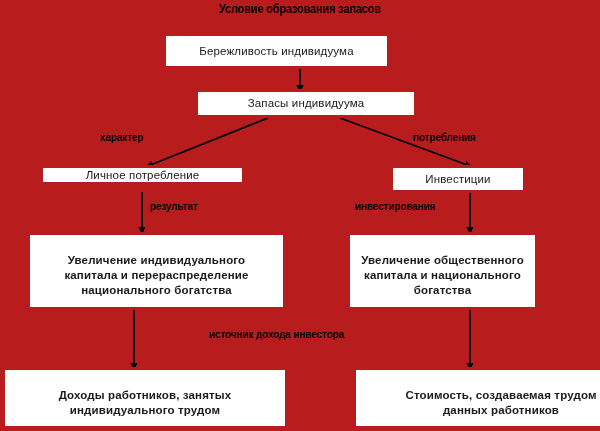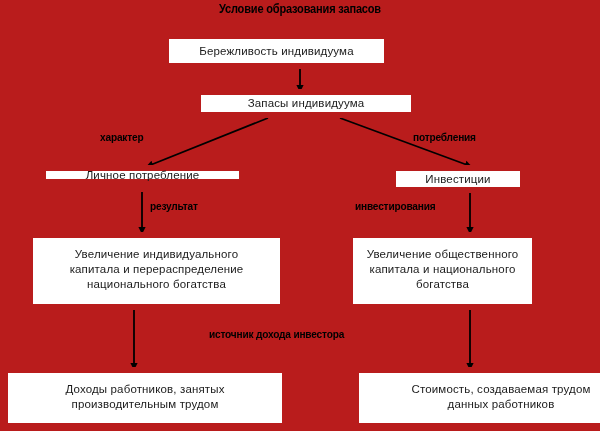--- a/index.html
+++ b/index.html
@@ -19,40 +19,40 @@
     position: absolute;
     left: 0;
     top: 0;
     width: 600px;
     height: 431px;
     pointer-events: none;
   }
   .node {
     position: absolute;
     box-sizing: border-box;
-    border: 6px solid #b91c1c;
+    border: 3px solid #b91c1c;
     background: #ffffff;
     display: flex;
     align-items: center;
     justify-content: center;
     text-align: center;
     color: #1a1a1a;
     font-size: 11.5px;
     line-height: 15px;
     letter-spacing: 0.15px;
     z-index: 2;
   }
   .node .txt {
     display: block;
     width: 100%;
     padding: 0 4px;
     box-sizing: border-box;
     white-space: pre-line;
   }
-  .node.tall { align-items: flex-start; }
+  .node.tall { align-items: center; font-weight: bold; }
   .node.tall .txt { padding-top: 9px; }
 
   .diagram-title {
     position: absolute;
     text-align: center;
     font-size: 12px;
     font-weight: bold;
     color: #000000;
     letter-spacing: -0.2px;
     transform: scaleX(0.92);
@@ -133,21 +133,21 @@
   <div class="node tall" style="left:347px; top:232px; width:191px; height:78px;">
     <span class="txt">Увеличение общественного
 капитала и национального
 богатства</span>
   </div>
 
   <div class="edge-label" style="left:209px; top:328px;">источник дохода инвестора</div>
 
   <div class="node tall" style="left:2px; top:367px; width:286px; height:62px;">
     <span class="txt">Доходы работников, занятых
-производительным трудом</span>
+индивидуального трудом</span>
   </div>
 
   <div class="node tall" style="left:353px; top:367px; width:296px; height:62px;">
     <span class="txt">Стоимость, создаваемая трудом
 данных работников</span>
   </div>
 
 </div>
 
 </body></html>

